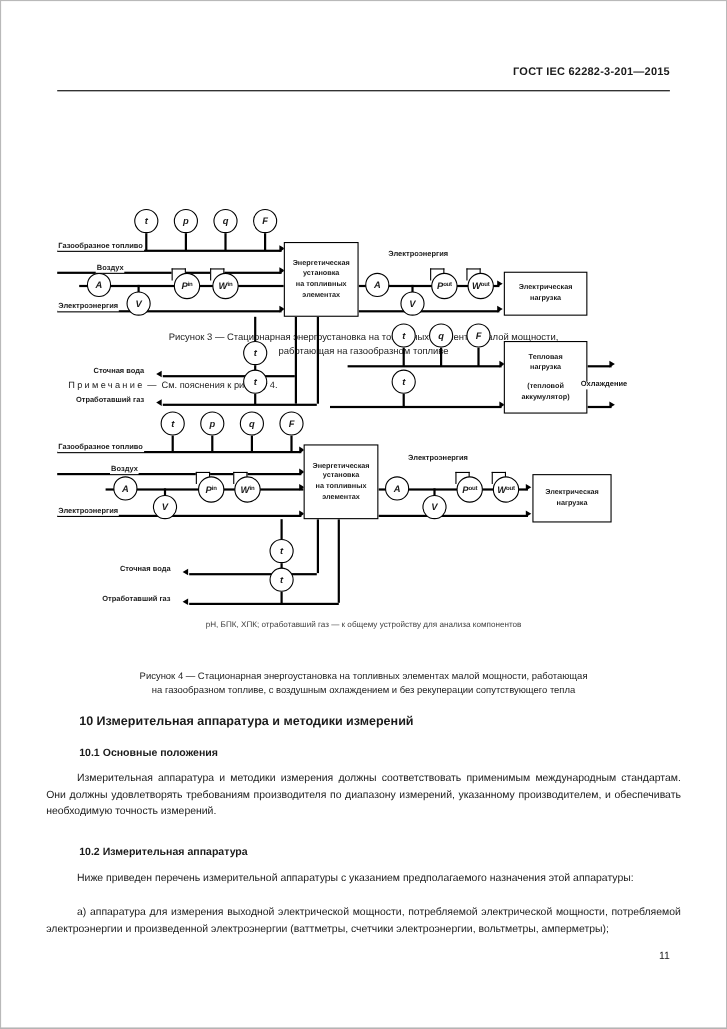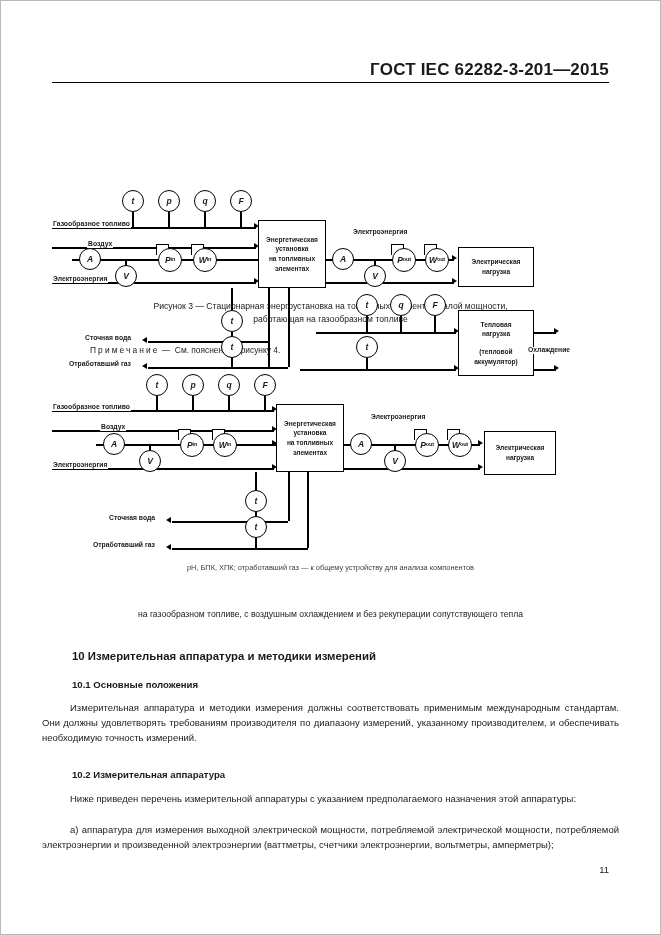--- a/index.html
+++ b/index.html
@@ -23,21 +23,21 @@
     left: 0; top: 0; right: 0; bottom: 0;
     border: 1px solid #b9b9b9;
     pointer-events: none;
   }
 
   
   .doc-header {
     position: absolute;
     top: 60px;
     right: 52px;
-    font-size: 17px;
+    font-size: 10px;
     font-weight: bold;
     letter-spacing: 0.2px;
     white-space: nowrap;
   }
   .header-rule {
     position: absolute;
     left: 52px;
     right: 52px;
     top: 82px;
     height: 1px;
@@ -141,21 +141,21 @@
     text-align: center;
     font-size: 8.6px;
     line-height: 1.5;
   }
   .note {
     position: absolute;
     left: 62px;
     font-size: 8.4px;
     line-height: 1.5;
   }
-  .note .sp { letter-spacing: 2.1px; margin-left: 28px; }
+  .note .sp { letter-spacing: 2.1px; }
 
   .legend {
     position: absolute;
     left: 40px;
     right: 40px;
     text-align: center;
     font-size: 7.4px;
     line-height: 1.62;
     color: #3d3d3d;
   }
@@ -472,20 +472,21 @@
       <div class="ln v" style="left:307px; top:104px; height:76px;"></div>
 
     </div>
   </div>
 
   <div class="legend" style="top:562px;">
     <div>рН, БПК, ХПК; отработавший газ — к общему устройству для анализа компонентов</div>
   </div>
 
   <div class="caption" style="top:608px;">
+    <div>Рисунок 4 — Стационарная энергоустановка на топливных элементах малой мощности, работающая</div>
     <div>на газообразном топливе, с воздушным охлаждением и без рекуперации сопутствующего тепла</div>
   </div>
 
   <h2 class="sec" style="top:650px;">10 Измерительная аппаратура и методики измерений</h2>
 
   <h3 class="sub" style="top:679px;">10.1 Основные положения</h3>
 
   <p class="body" style="top:700px;">Измерительная аппаратура и методики измерения должны соответствовать применимым междуна­родным стандартам. Они должны удовлетворять требованиям производителя по диапазону измере­ний, указанному производителем, и обеспечивать необходимую точность измерений.</p>
 
   <h3 class="sub" style="top:769px;">10.2 Измерительная аппаратура</h3>

